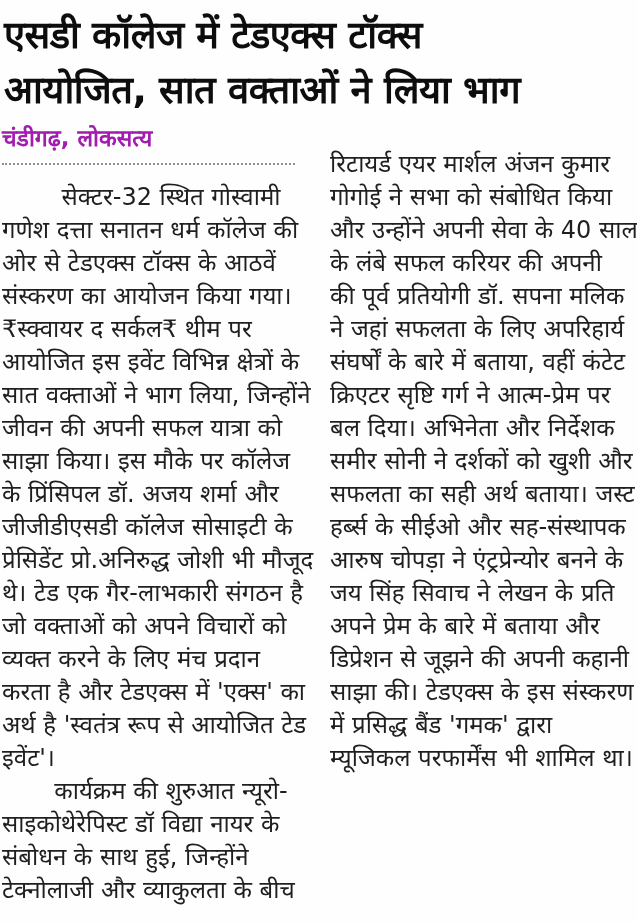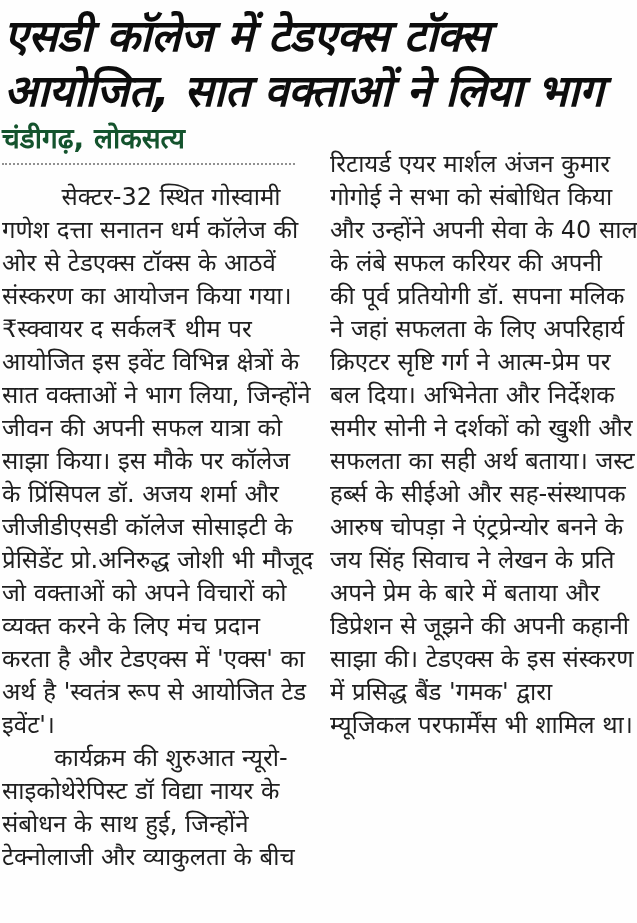--- a/index.html
+++ b/index.html
@@ -12,49 +12,48 @@
     width: 637px;
     height: 923px;
     background: #fefefe;
     overflow: hidden;
     font-family: "DejaVu Sans", sans-serif;
     box-sizing: border-box;
   }
   .headline {
     margin: 0;
     padding: 8px 4px 0 4px;
-    font-size: 44px;
+    font-size: 38px;
     line-height: 55px;
     font-weight: bold;
     color: #0d0d0d;
     letter-spacing: -0.5px;
     white-space: nowrap;
-    font-style: italic;
   }
   .columns {
     display: flex;
     padding: 0 2px;
     align-items: flex-start;
   }
   .col-left {
     width: 300px;
     flex: 0 0 auto;
   }
   .col-right {
     width: 307px;
     flex: 0 0 auto;
     margin-left: 28px;
     padding-top: 30px;
   }
   .byline {
     margin-top: 6px;
-    font-size: 28px;
+    font-size: 23px;
     line-height: 29px;
     font-weight: bold;
-    color: #14532d;
+    color: #a21caf;
     padding-bottom: 10px;
     border-bottom: 2px dotted #909090;
     width: 293px;
     box-sizing: border-box;
   }
   .body-text {
     font-size: 24px;
     line-height: 33px;
     color: #1f1f1f;
   }
@@ -91,40 +90,42 @@
           <div class="line">ओर से टेडएक्स टॉक्स के आठवें</div>
           <div class="line">संस्करण का आयोजन किया गया।</div>
           <div class="line">₹स्क्वायर द सर्कल₹ थीम पर</div>
           <div class="line">आयोजित इस इवेंट विभिन्न क्षेत्रों के</div>
           <div class="line">सात वक्ताओं ने भाग लिया, जिन्होंने</div>
           <div class="line">जीवन की अपनी सफल यात्रा को</div>
           <div class="line">साझा किया। इस मौके पर कॉलेज</div>
           <div class="line">के प्रिंसिपल डॉ. अजय शर्मा और</div>
           <div class="line">जीजीडीएसडी कॉलेज सोसाइटी के</div>
           <div class="line">प्रेसिडेंट प्रो.अनिरुद्ध जोशी भी मौजूद</div>
+          <div class="line">थे। टेड एक गैर-लाभकारी संगठन है</div>
           <div class="line">जो वक्ताओं को अपने विचारों को</div>
           <div class="line">व्यक्त करने के लिए मंच प्रदान</div>
           <div class="line">करता है और टेडएक्स में 'एक्स' का</div>
           <div class="line">अर्थ है 'स्वतंत्र रूप से आयोजित टेड</div>
           <div class="line">इवेंट'।</div>
           <div class="line indent">कार्यक्रम की शुरुआत न्यूरो-</div>
           <div class="line">साइकोथेरेपिस्ट डॉ विद्या नायर के</div>
           <div class="line">संबोधन के साथ हुई, जिन्होंने</div>
           <div class="line">टेक्नोलाजी और व्याकुलता के बीच</div>
         </div>
     </div>
 
     <div class="col-right">
       <div class="body-text">
           <div class="line">रिटायर्ड एयर मार्शल अंजन कुमार</div>
           <div class="line">गोगोई ने सभा को संबोधित किया</div>
           <div class="line">और उन्होंने अपनी सेवा के 40 साल</div>
           <div class="line">के लंबे सफल करियर की अपनी</div>
           <div class="line">की पूर्व प्रतियोगी डॉ. सपना मलिक</div>
           <div class="line">ने जहां सफलता के लिए अपरिहार्य</div>
+          <div class="line">संघर्षों के बारे में बताया, वहीं कंटेट</div>
           <div class="line">क्रिएटर सृष्टि गर्ग ने आत्म-प्रेम पर</div>
           <div class="line">बल दिया। अभिनेता और निर्देशक</div>
           <div class="line">समीर सोनी ने दर्शकों को खुशी और</div>
           <div class="line">सफलता का सही अर्थ बताया। जस्ट</div>
           <div class="line">हर्ब्स के सीईओ और सह-संस्थापक</div>
           <div class="line">आरुष चोपड़ा ने एंट्रप्रेन्योर बनने के</div>
           <div class="line">जय सिंह सिवाच ने लेखन के प्रति</div>
           <div class="line">अपने प्रेम के बारे में बताया और</div>
           <div class="line">डिप्रेशन से जूझने की अपनी कहानी</div>
           <div class="line">साझा की। टेडएक्स के इस संस्करण</div>

